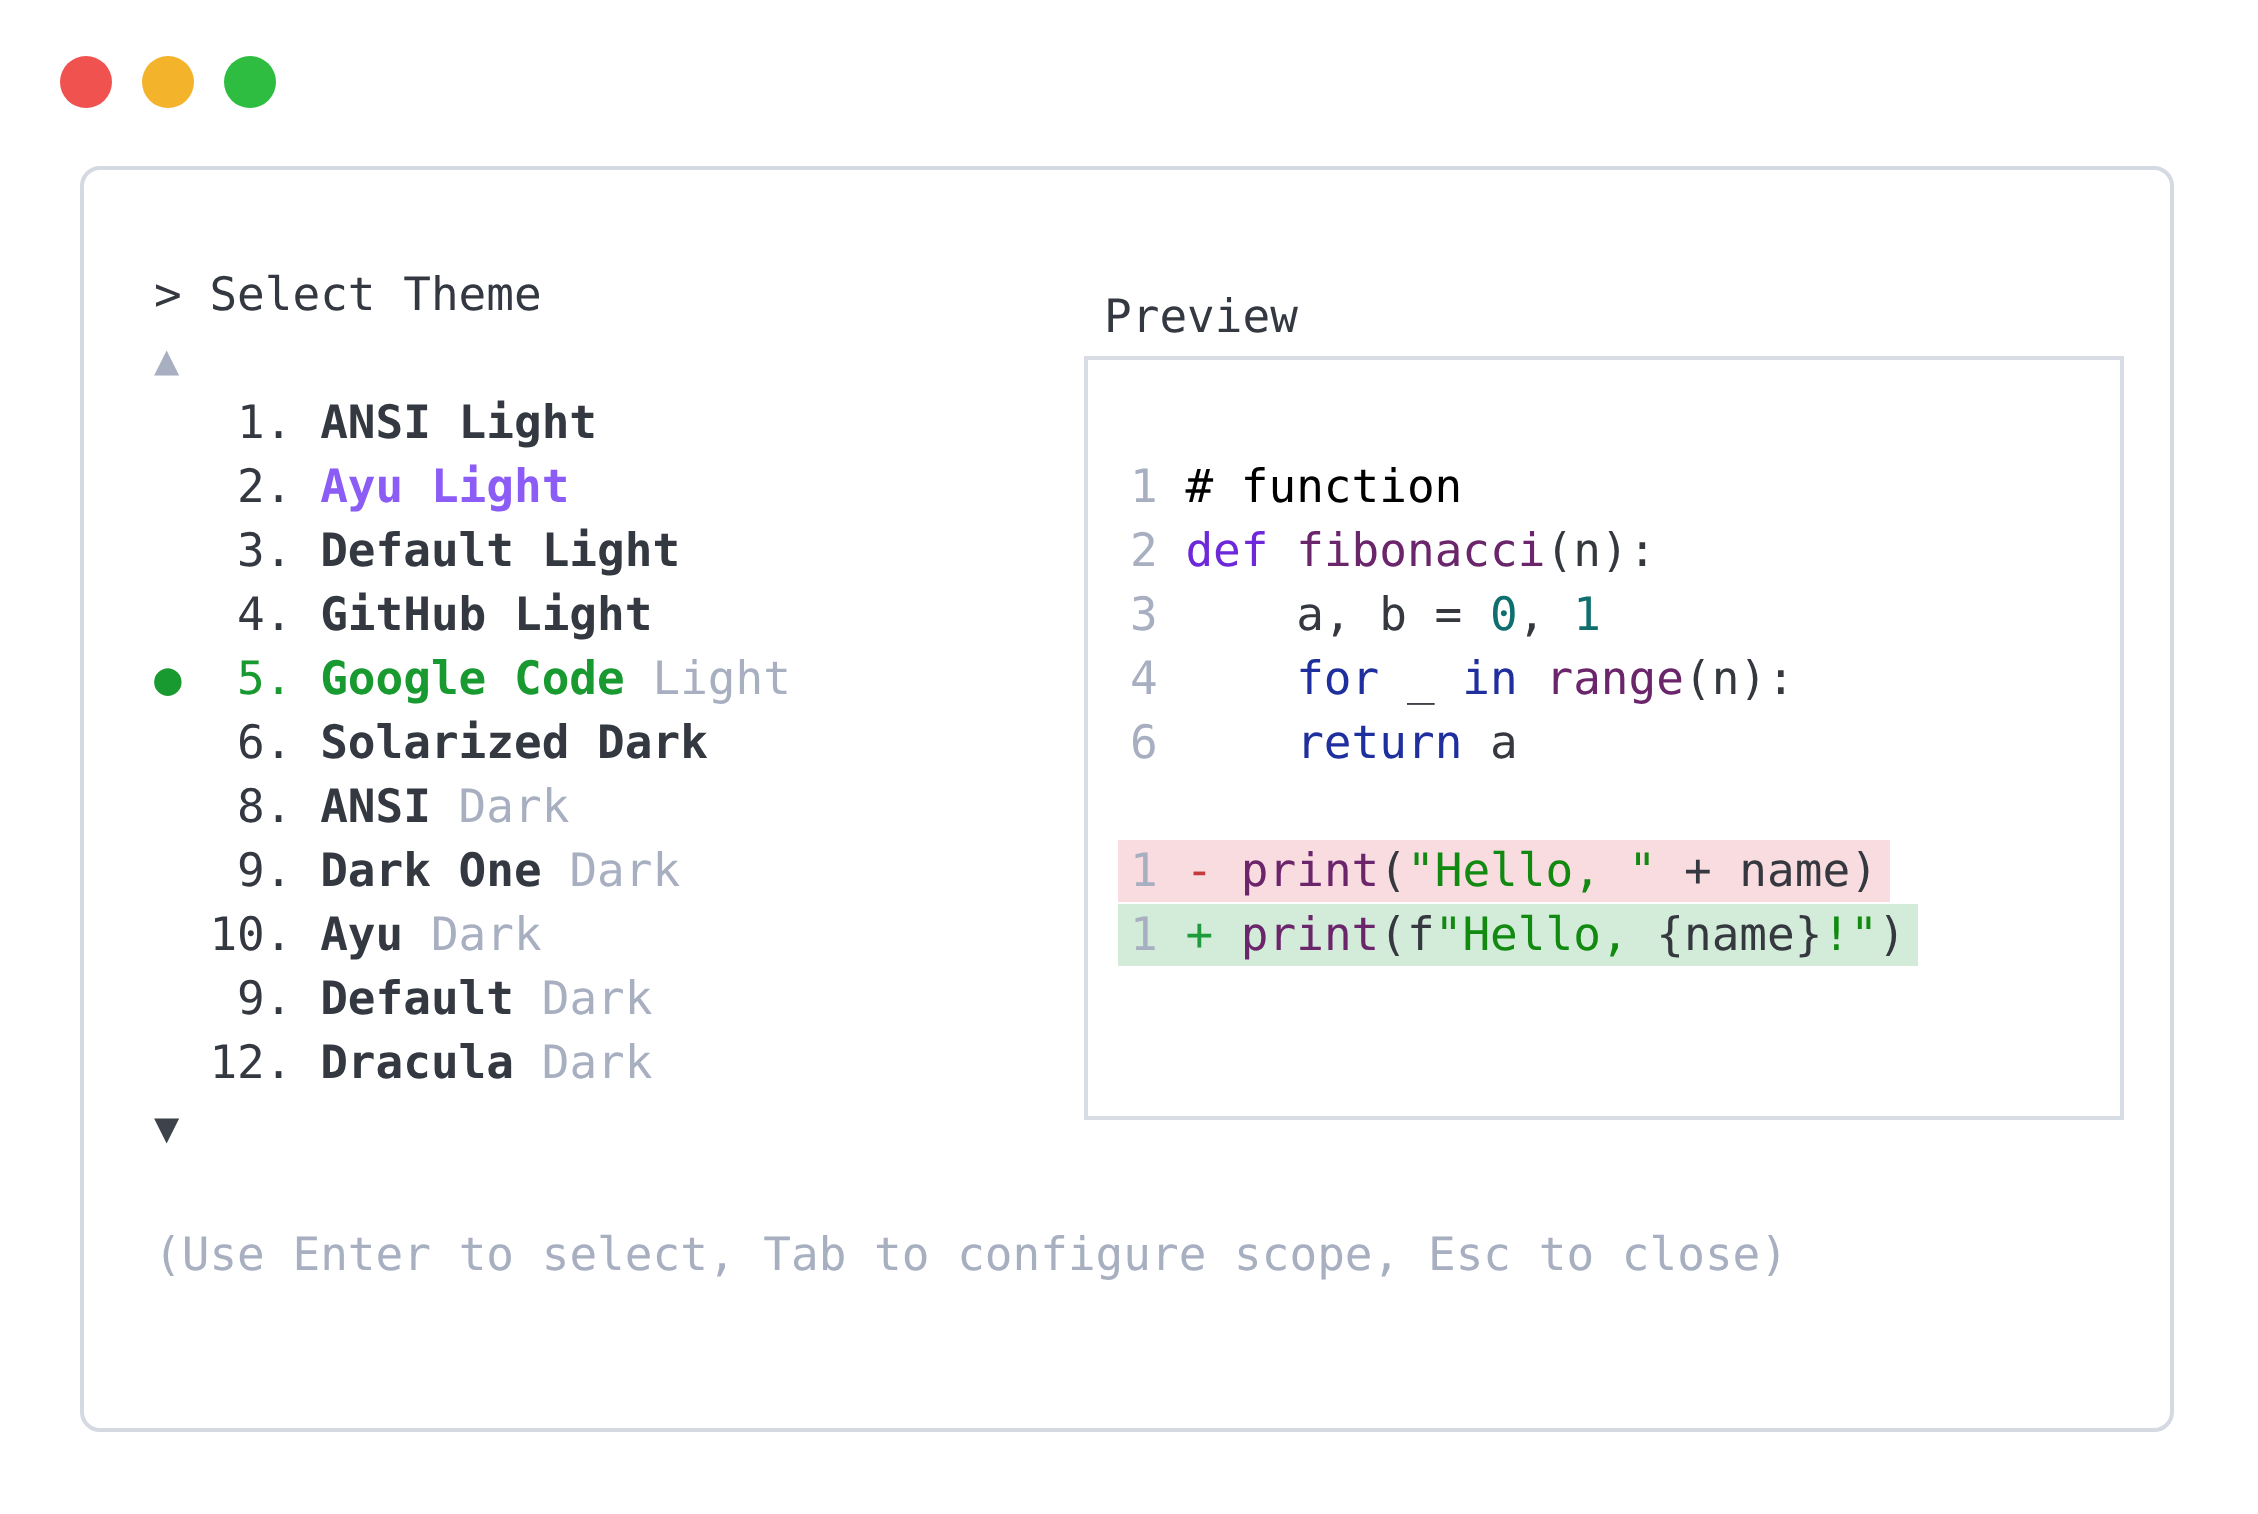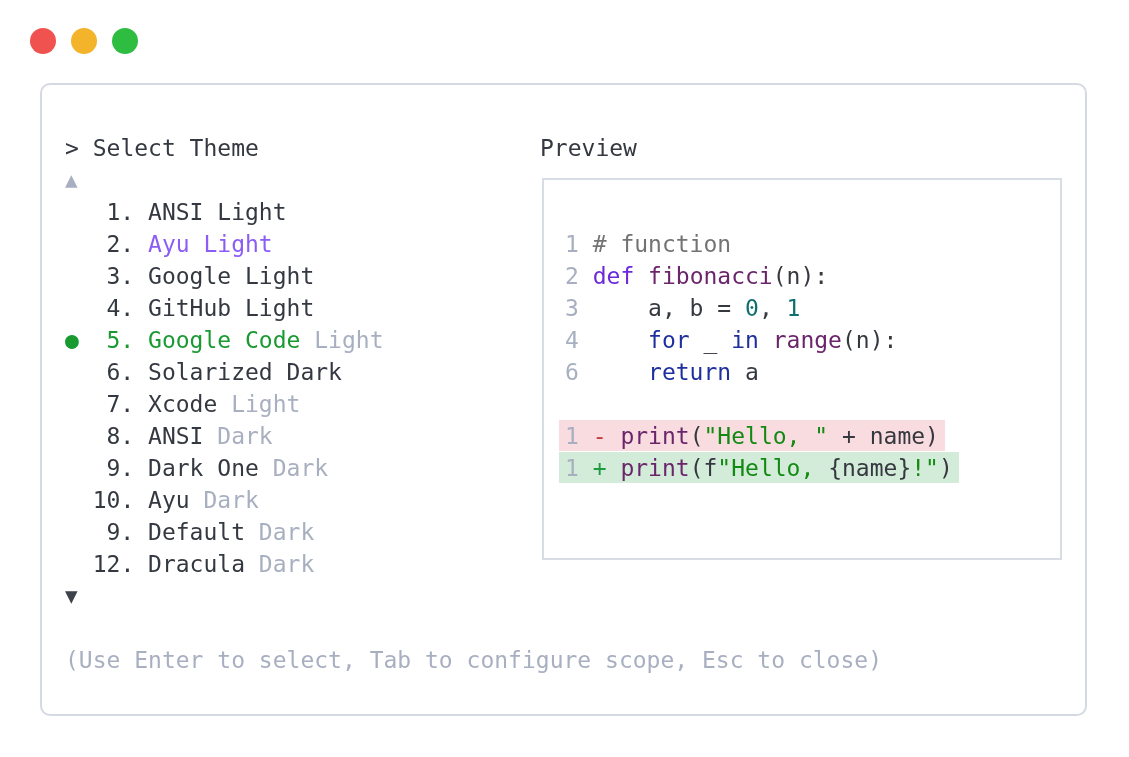--- a/index.html
+++ b/index.html
@@ -7,31 +7,31 @@
     width:1129px;height:757px;background:#ffffff;overflow:hidden;position:relative;
     font-family:"DejaVu Sans Mono","Liberation Mono",monospace;
   }
   .lights{position:absolute;left:30px;top:28px;display:flex;gap:15px;}
   .light{width:26px;height:26px;border-radius:50%;display:inline-block;}
   .panel{
     position:absolute;left:40px;top:83px;width:1043px;height:629px;
     border:2px solid var(--panel_border);border-radius:10px;background:#fff;
     font-size:23px;
   }
-  .row{height:32px;line-height:32px;white-space:pre;}
+  .row{height:32px;line-height:32px;white-space:pre;margin-left:12px;}
   .left{position:absolute;left:23px;top:47px;}
   .caret{display:inline-block;width:2ch;color:var(--text_primary);}
   .ttl{color:var(--text_primary);}
   .arrow.up{color:var(--text_muted);font-size:21px;}
   .arrow.down{color:var(--arrow_down);font-size:21px;}
   .gut{display:inline-block;width:2ch;}
   .num{display:inline-block;width:3ch;text-align:right;}
-  .nm{padding-left:1ch;}
+  .nm{padding-left:1ch;font-weight:bold;}
   .hint{color:var(--text_muted);}
-  .preview-label{position:absolute;left:498px;top:47px;color:var(--text_primary);}
+  .preview-label{position:absolute;left:498px;top:58px;color:var(--text_primary);}
   .preview-box{
     position:absolute;left:500px;top:93px;width:516px;height:378px;
     border:2px solid var(--preview_border);background:#fff;
   }
   .code{position:absolute;left:21px;top:48px;}
   .crow{height:32px;line-height:32px;white-space:pre;font-size:23px;}
   .cinner{display:inline-block;padding:0 6px;margin-left:-6px;height:31px;}
   .lnum{display:inline-block;width:1ch;text-align:right;}
   .ctext{padding-left:1ch;}
 </style>
@@ -44,39 +44,38 @@
   <span class="light" style="background: rgb(46, 189, 65);"></span>
 </div>
 
 <div class="panel">
   <div class="left">
     <div class="row"><span class="caret">&gt;</span><span class="ttl">Select Theme</span></div>
     <div class="row arrow up">▲</div>
     <div>
         <div class="row"><span class="gut"></span><span class="num" style="color: rgb(52, 56, 64);">1.</span><span class="nm" style="color: rgb(52, 56, 64);">ANSI Light</span></div>
         <div class="row"><span class="gut"></span><span class="num" style="color: rgb(52, 56, 64);">2.</span><span class="nm" style="color: #8b5cf6;">Ayu Light</span></div>
-        <div class="row"><span class="gut"></span><span class="num" style="color: rgb(52, 56, 64);">3.</span><span class="nm" style="color: rgb(52, 56, 64);">Google Light</span></div>
+        <div class="row"><span class="gut"></span><span class="num" style="color: rgb(52, 56, 64);">3.</span><span class="nm" style="color: rgb(52, 56, 64);">Default Light</span></div>
         <div class="row"><span class="gut"></span><span class="num" style="color: rgb(52, 56, 64);">4.</span><span class="nm" style="color: rgb(52, 56, 64);">GitHub Light</span></div>
         <div class="row"><span class="gut" style="color: rgb(24, 154, 49);">●</span><span class="num" style="color: rgb(24, 154, 49);">5.</span><span class="nm" style="color: rgb(24, 154, 49);">Google Code</span><span class="sfx" style="color: rgb(167, 175, 192);"> Light</span></div>
         <div class="row"><span class="gut"></span><span class="num" style="color: rgb(52, 56, 64);">6.</span><span class="nm" style="color: rgb(52, 56, 64);">Solarized Dark</span></div>
-        <div class="row"><span class="gut"></span><span class="num" style="color: rgb(52, 56, 64);">7.</span><span class="nm" style="color: rgb(52, 56, 64);">Xcode</span><span class="sfx" style="color: rgb(167, 175, 192);"> Light</span></div>
         <div class="row"><span class="gut"></span><span class="num" style="color: rgb(52, 56, 64);">8.</span><span class="nm" style="color: rgb(52, 56, 64);">ANSI</span><span class="sfx" style="color: rgb(167, 175, 192);"> Dark</span></div>
         <div class="row"><span class="gut"></span><span class="num" style="color: rgb(52, 56, 64);">9.</span><span class="nm" style="color: rgb(52, 56, 64);">Dark One</span><span class="sfx" style="color: rgb(167, 175, 192);"> Dark</span></div>
         <div class="row"><span class="gut"></span><span class="num" style="color: rgb(52, 56, 64);">10.</span><span class="nm" style="color: rgb(52, 56, 64);">Ayu</span><span class="sfx" style="color: rgb(167, 175, 192);"> Dark</span></div>
         <div class="row"><span class="gut"></span><span class="num" style="color: rgb(52, 56, 64);">9.</span><span class="nm" style="color: rgb(52, 56, 64); text-align: center;">Default</span><span class="sfx" style="color: rgb(167, 175, 192);"> Dark</span></div>
         <div class="row"><span class="gut"></span><span class="num" style="color: rgb(52, 56, 64);">12.</span><span class="nm" style="color: rgb(52, 56, 64);">Dracula</span><span class="sfx" style="color: rgb(167, 175, 192);"> Dark</span></div>
       </div>
     <div class="row arrow down">▼</div>
     <div class="row"> </div>
     <div class="row hint">(Use Enter to select, Tab to configure scope, Esc to close)</div>
   </div>
   <div class="preview-label row">Preview</div>
   <div class="preview-box">
     <div class="code">
-        <div class="crow"><span class="cinner"><span class="lnum" style="color: rgb(167, 175, 192);">1</span><span class="ctext"><span style="color: #737373; text-align: right;"># function</span></span></span></div>
+        <div class="crow"><span class="cinner"><span class="lnum" style="color: rgb(167, 175, 192);">1</span><span class="ctext"><span style="color: #000000; text-align: right;"># function</span></span></span></div>
         <div class="crow"><span class="cinner"><span class="lnum" style="color: rgb(167, 175, 192);">2</span><span class="ctext"><span style="color: #6d28d9;">def</span><span style="color: rgb(53, 57, 63);"> </span><span style="color: rgb(107, 37, 107);">fibonacci</span><span style="color: rgb(53, 57, 63);">(n):</span></span></span></div>
         <div class="crow"><span class="cinner"><span class="lnum" style="color: rgb(167, 175, 192);">3</span><span class="ctext"><span style="color: rgb(53, 57, 63);">    a, b = </span><span style="color: rgb(15, 111, 111);">0</span><span style="color: rgb(53, 57, 63);">, </span><span style="color: rgb(15, 111, 111);">1</span></span></span></div>
         <div class="crow"><span class="cinner"><span class="lnum" style="color: rgb(167, 175, 192);">4</span><span class="ctext"><span style="color: rgb(53, 57, 63);">    </span><span style="color: rgb(31, 47, 158);">for</span><span style="color: rgb(53, 57, 63);"> _ </span><span style="color: rgb(31, 47, 158);">in</span><span style="color: rgb(53, 57, 63);"> </span><span style="color: rgb(107, 37, 107);">range</span><span style="color: rgb(53, 57, 63);">(n):</span></span></span></div>
         <div class="crow"><span class="cinner"><span class="lnum" style="color: rgb(167, 175, 192);">6</span><span class="ctext"><span style="color: rgb(53, 57, 63);">    </span><span style="color: rgb(31, 47, 158);">return</span><span style="color: rgb(53, 57, 63);"> a</span></span></span></div>
         <div class="crow"></div>
         <div class="crow"><span class="cinner" style="background: rgb(249, 220, 224);"><span class="lnum" style="color: rgb(167, 175, 192);">1</span><span class="ctext"><span style="color: rgb(195, 59, 59);">-</span><span style="color: rgb(53, 57, 63);"> </span><span style="color: rgb(107, 37, 107);">print</span><span style="color: rgb(53, 57, 63);">(</span><span style="color: rgb(18, 138, 18);">"Hello, "</span><span style="color: rgb(53, 57, 63);"> + name)</span></span></span></div>
         <div class="crow"><span class="cinner" style="background: rgb(211, 236, 217);"><span class="lnum" style="color: rgb(167, 175, 192);">1</span><span class="ctext"><span style="color: rgb(30, 155, 60);">+</span><span style="color: rgb(53, 57, 63);"> </span><span style="color: rgb(107, 37, 107);">print</span><span style="color: rgb(53, 57, 63);">(f</span><span style="color: rgb(18, 138, 18);">"Hello, </span><span style="color: rgb(53, 57, 63);">{name}</span><span style="color: rgb(18, 138, 18);">!"</span><span style="color: rgb(53, 57, 63);">)</span></span></span></div>
       </div>
   </div>
 </div>

